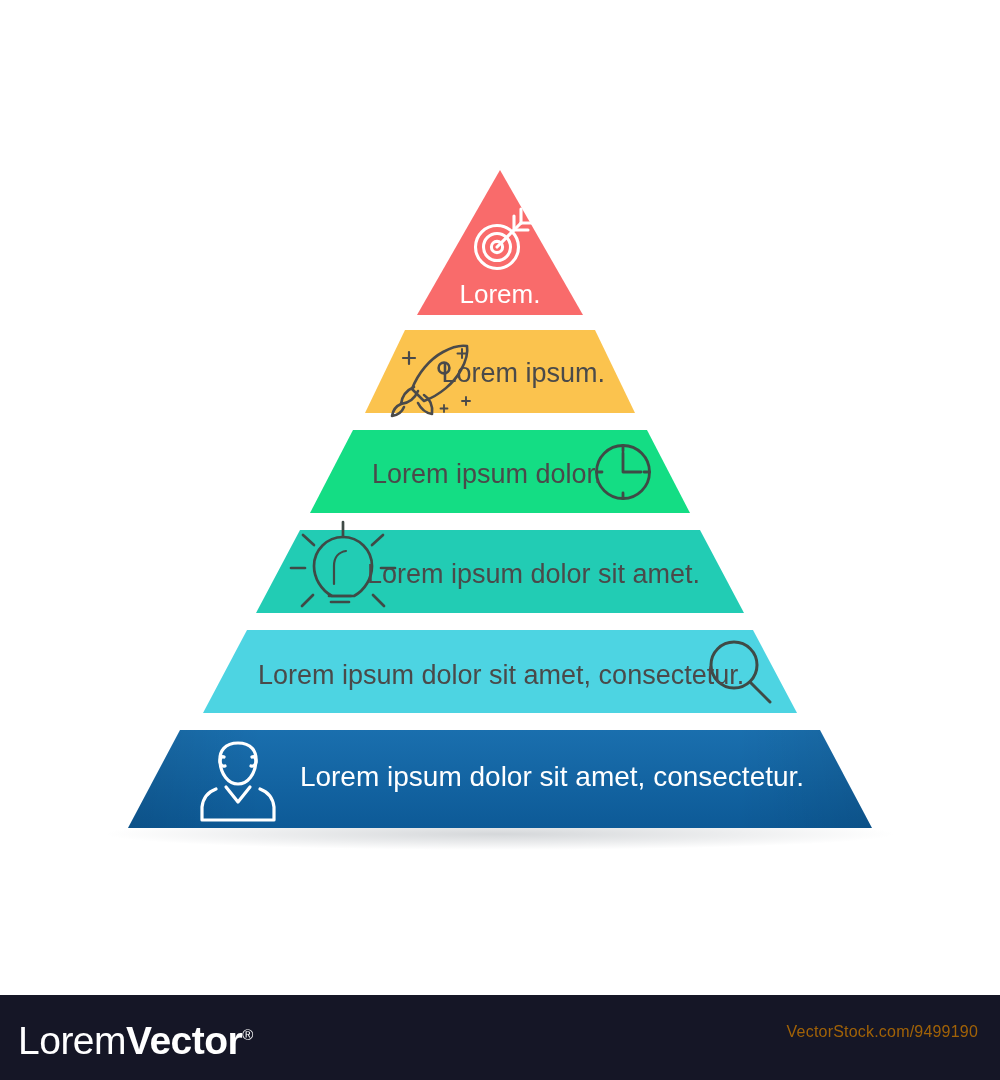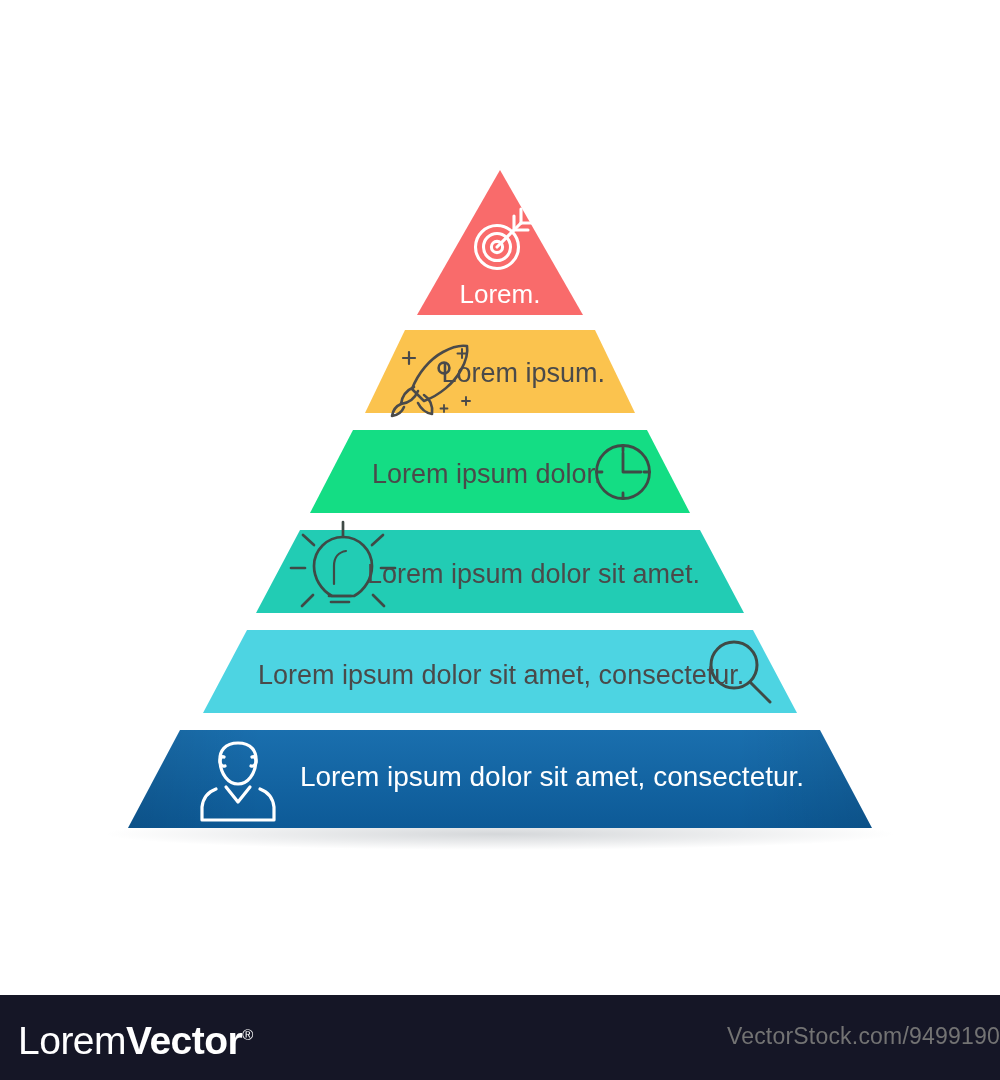--- a/index.html
+++ b/index.html
@@ -53,23 +53,23 @@
   }
   #wm-logo .thin { font-weight: 300; }
   #wm-logo .bold { font-weight: 700; }
   #wm-logo .reg {
     font-size: 15px;
     vertical-align: super;
     font-weight: 400;
   }
   #wm-url {
     position: absolute;
-    right: 0; top: 28px;
-    color: #737373;
-    font-size: 23px;
+    right: 22px; top: 28px;
+    color: #a16207;
+    font-size: 16px;
     letter-spacing: 0.2px;
     white-space: nowrap;
   }
 </style>
 </head>
 <body>
 
 <div id="stage">
 
   <div id="pyramid-wrap">

